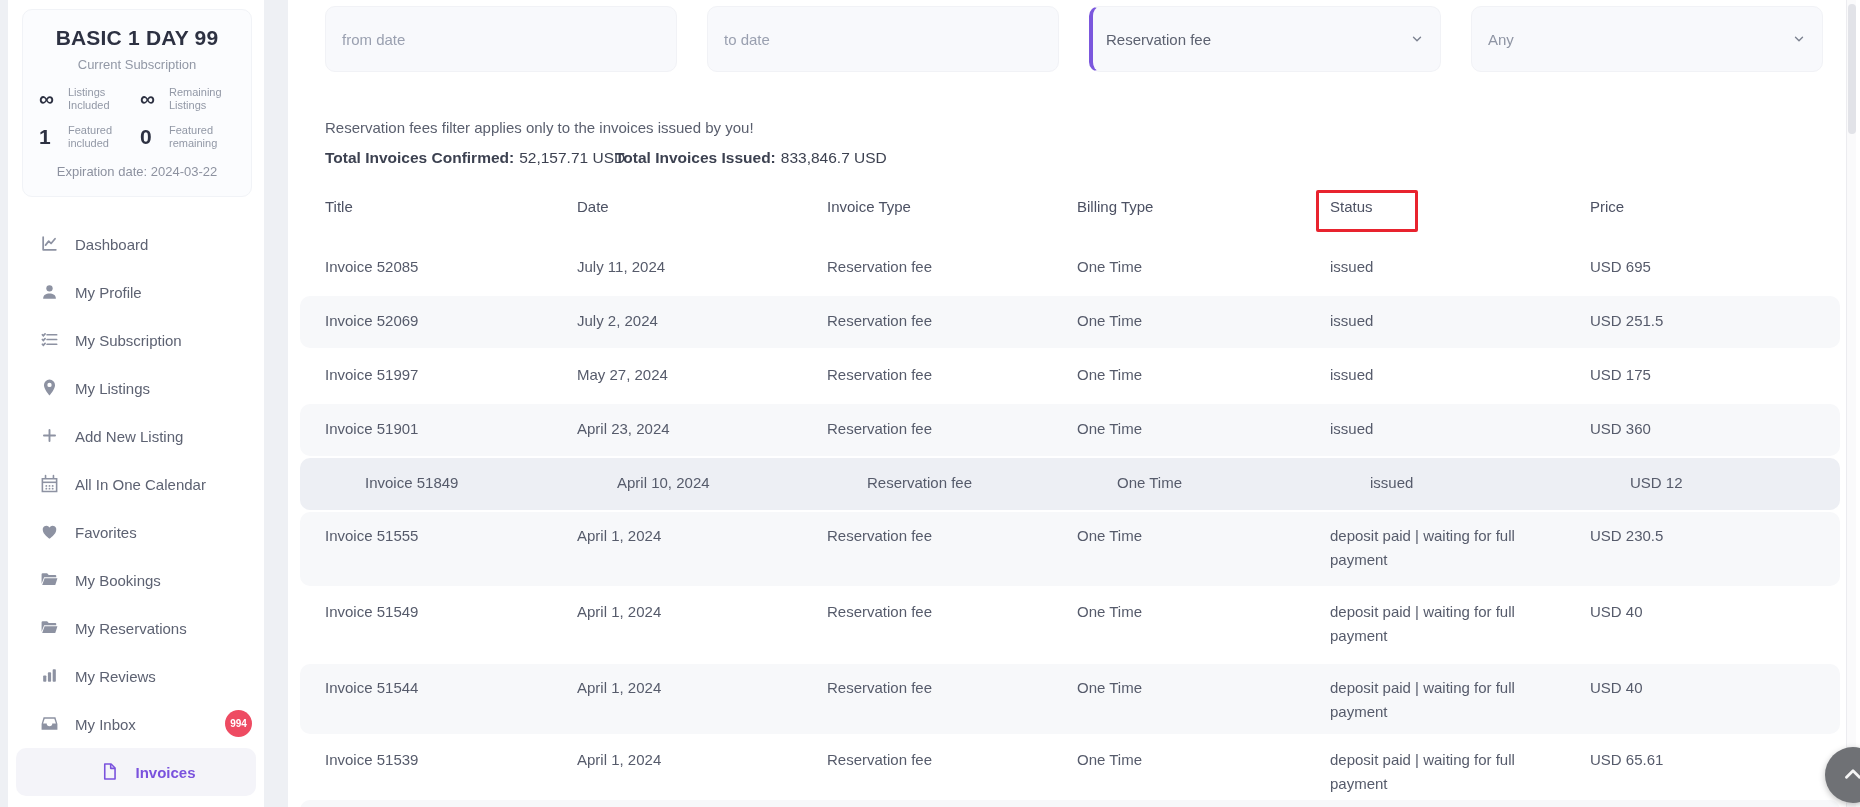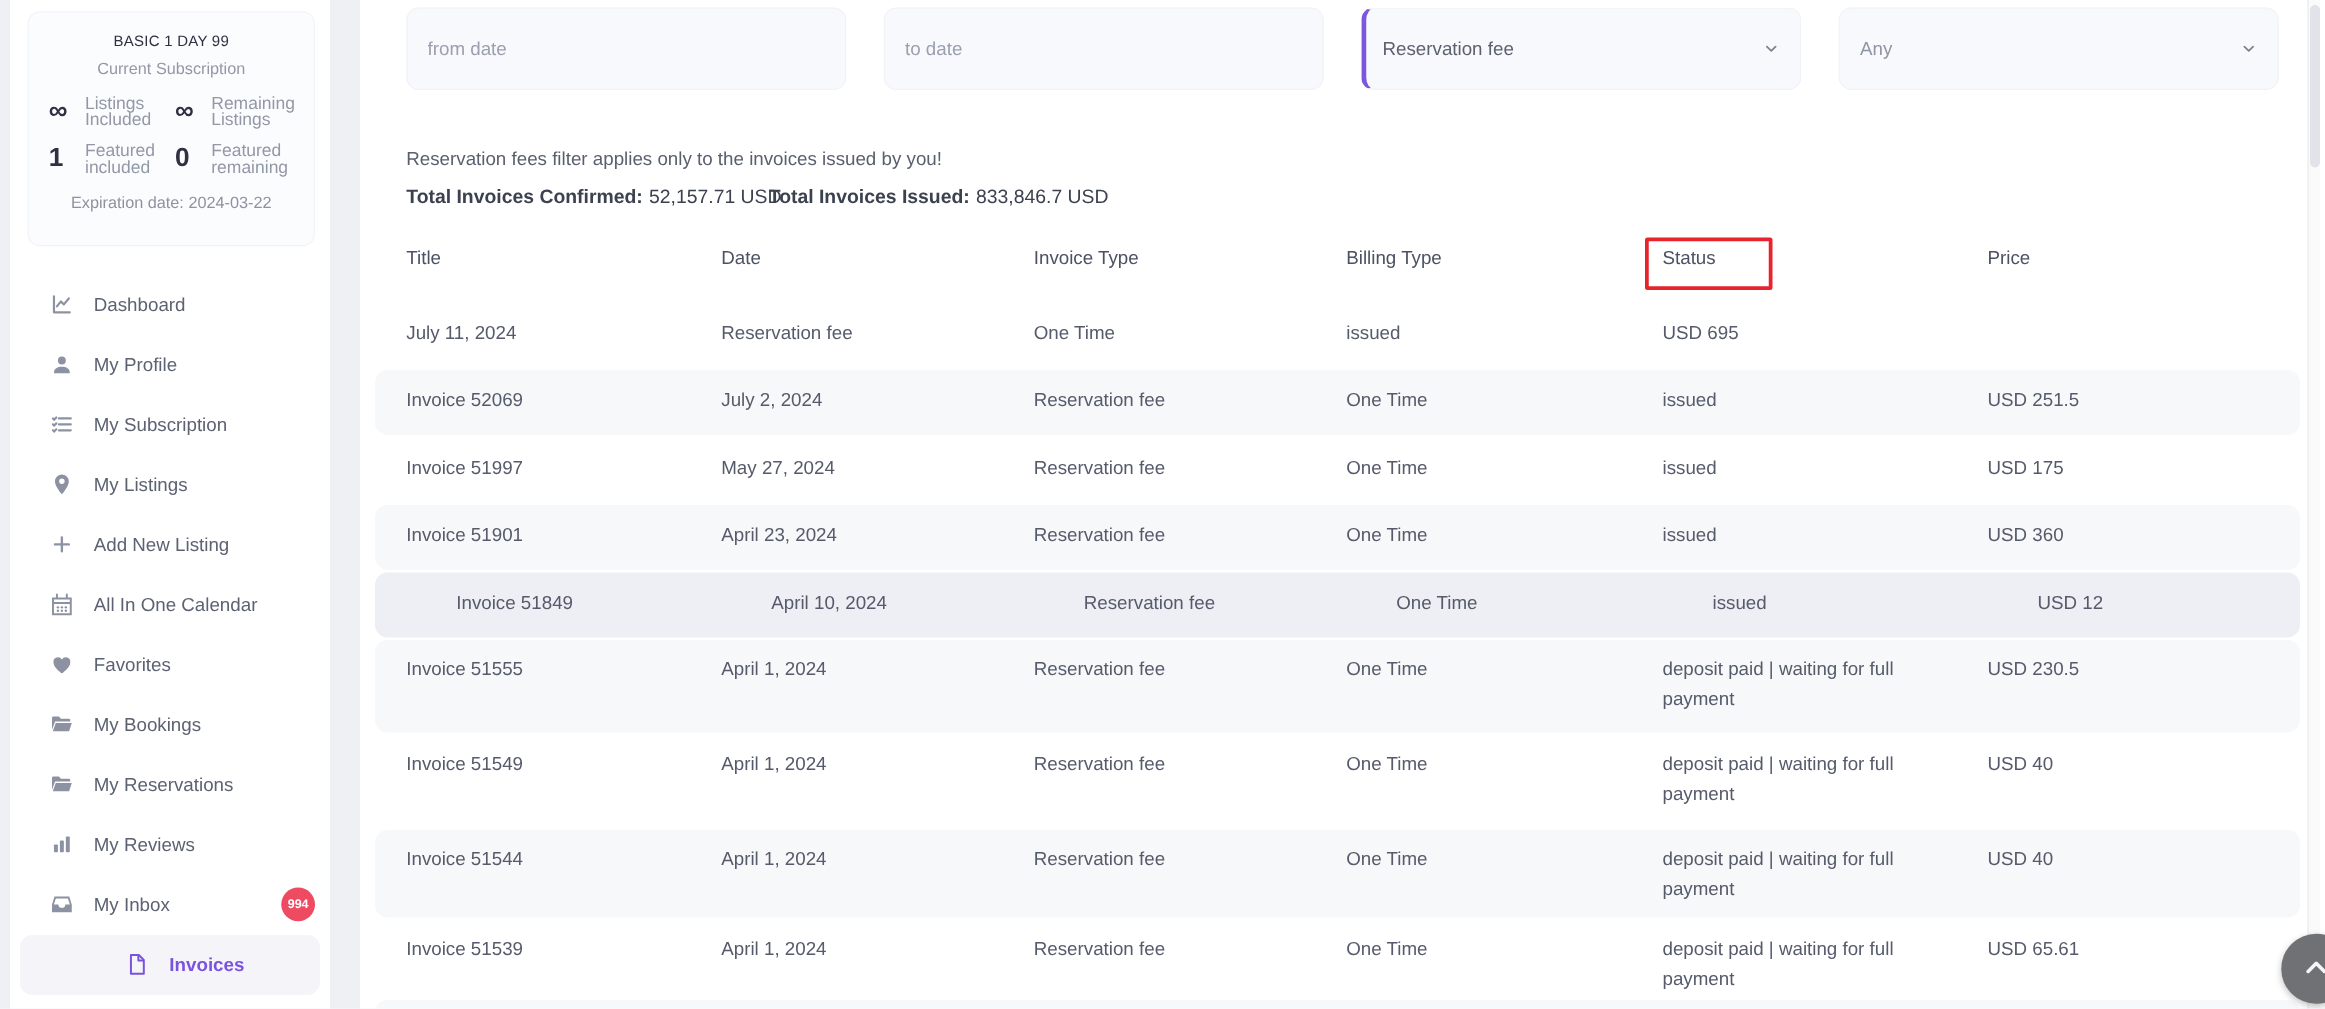--- a/index.html
+++ b/index.html
@@ -13,29 +13,29 @@
   
   .sidebar {
     position: absolute; left: 8px; top: 0; width: 256px; height: 807px;
     background: #ffffff;
   }
   .sub-card {
     position: absolute; left: 14px; top: 9px; width: 230px; height: 188px;
     background: #fbfcfe; border: 1px solid #f1f3f7; border-radius: 10px;
     text-align: center; padding-top: 16px;
   }
-  .sub-card .title { font-size: 12px; font-weight: 400; color: #2d3142; letter-spacing: .2px; }
+  .sub-card .title { font-size: 21px; font-weight: 700; color: #2d3142; letter-spacing: .2px; }
   .sub-card .subtitle { font-size: 13px; color: #9298a6; margin-top: 7px; }
   .stats {
     display: grid; grid-template-columns: 1fr 1fr;
     margin: 14px 10px 0 16px; row-gap: 12px; text-align: left;
   }
   .stat { display: flex; align-items: center; }
   .stat .num { font-size: 21px; font-weight: 700; color: #2d3142; min-width: 22px; }
-  .stat .lbl { font-size: 14px; color: #9298a6; line-height: 13px; margin-left: 7px; }
+  .stat .lbl { font-size: 11px; color: #9298a6; line-height: 13px; margin-left: 7px; }
   .expiration { font-size: 13px; color: #8d92a0; margin-top: 14px; }
 
   .menu { position: absolute; left: 0; top: 220px; width: 256px; }
   .menu-item {
     height: 48px; display: flex; align-items: center;
     padding-left: 32px; cursor: pointer; position: relative;
   }
   .menu-item .ic { width: 20px; height: 20px; color: #8d92a2; flex: 0 0 20px; }
   .menu-item .ic svg { width: 19px; height: 19px; display: block; }
   .menu-item .lbl { margin-left: 15px; font-size: 15px; color: #5d6272; }
@@ -295,20 +295,21 @@
       <div class="th">Title</div>
       <div class="th">Date</div>
       <div class="th">Invoice Type</div>
       <div class="th">Billing Type</div>
       <div class="th">Status</div>
       <div class="th">Price</div>
     </div>
   <div class="annot-box"></div>
   <div class="rows" id="rows">
       <div class="trow grid-row" style="top: 242px; height: 52px;">
+    <div class="td">Invoice 52085</div>
     <div class="td">July 11, 2024</div>
     <div class="td">Reservation fee</div>
     <div class="td">One Time</div>
     <div class="td">issued</div>
     <div class="td">USD 695</div>
   </div>
       <div class="trow grid-row striped" style="top: 296px; height: 52px;">
     <div class="td">Invoice 52069</div>
     <div class="td">July 2, 2024</div>
     <div class="td">Reservation fee</div>

